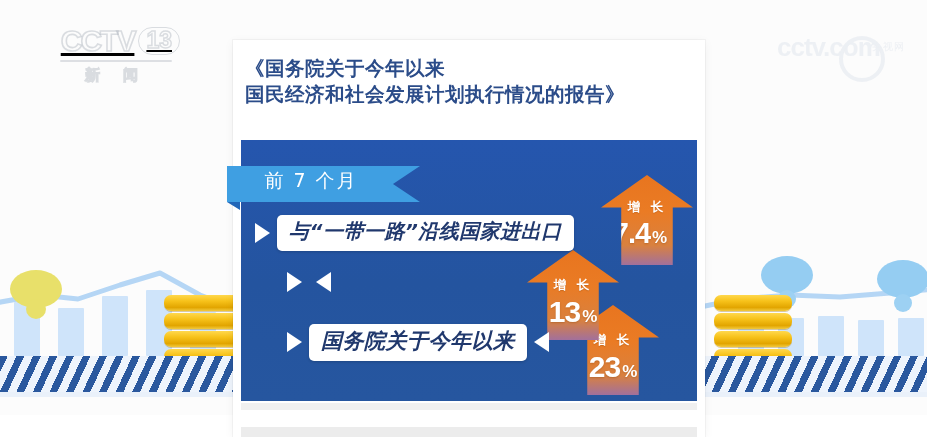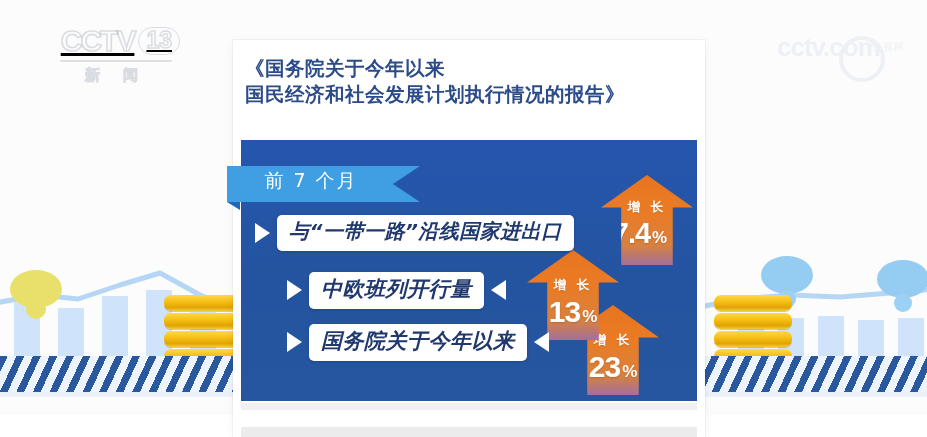--- a/index.html
+++ b/index.html
@@ -278,21 +278,20 @@
       </div>
     </div>
 
     <div class="row" id="row0">
       <div class="tri-right"></div>
       <div class="pill">与“一带一路”沿线国家进出口</div>
     </div>
 
     <div class="row" id="row1">
       <div class="tri-right"></div>
-      <div class="pill">中欧班列开行量</div>
       <div class="tri-left"></div>
     </div>
 
     <div class="row" id="row2">
       <div class="tri-right"></div>
       <div class="pill">国务院关于今年以来</div>
       <div class="tri-left"></div>
     </div>
 
   </div>

